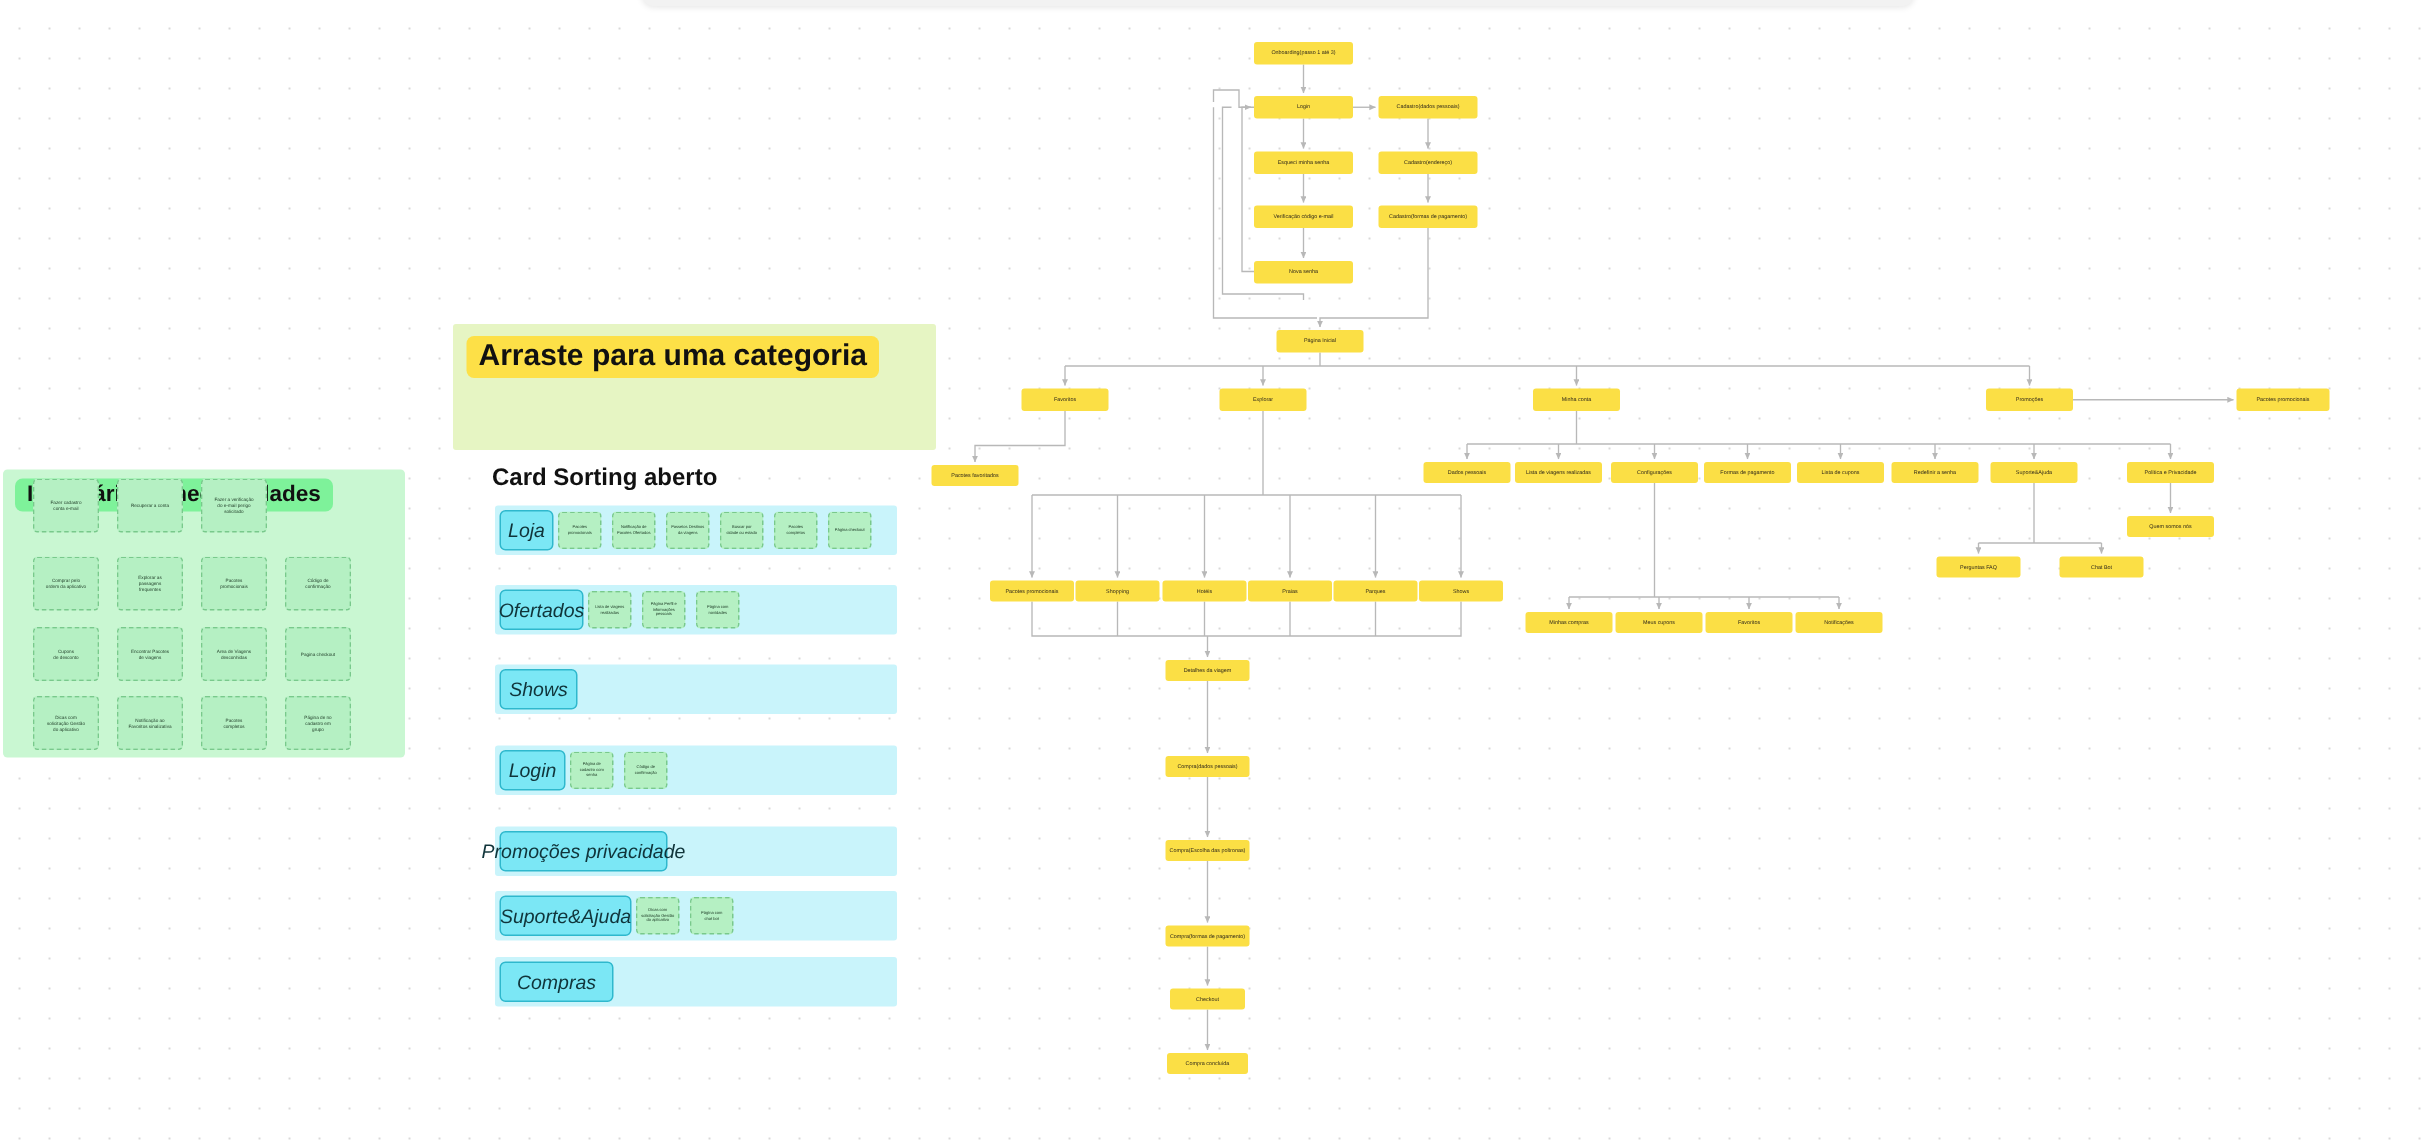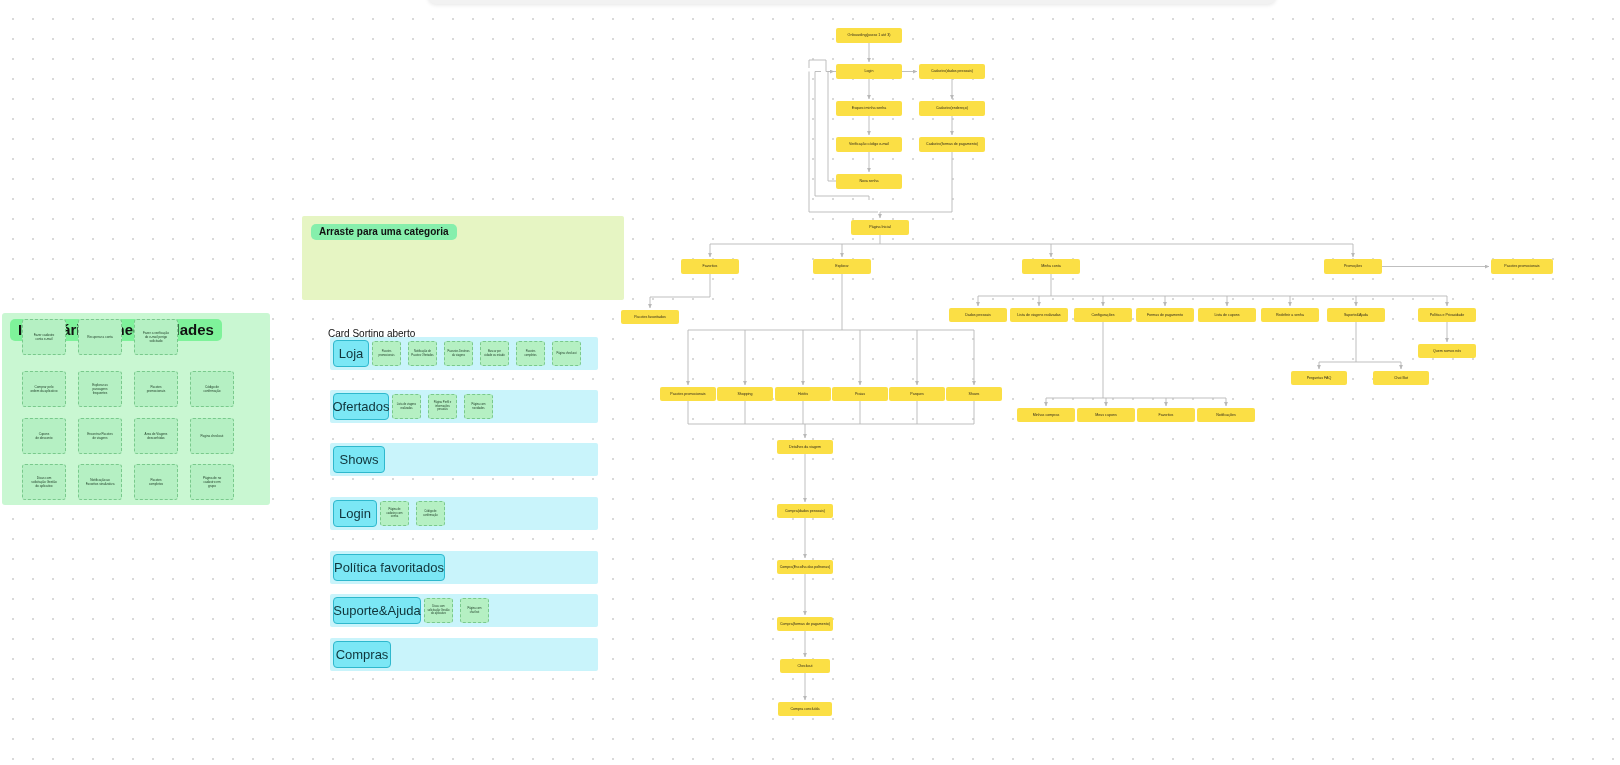--- a/index.html
+++ b/index.html
@@ -67,48 +67,49 @@
   }
 
   
   #drag-board {
     left: 302px; top: 216px; width: 322px; height: 84px;
     background: #e6f5c3;
     border-radius: 2px;
   }
   #drag-title {
     left: 9px; top: 8px;
-    font-size: 10px;
-    background: #86efac;
+    font-size: 20px;
+    background: #fde047;
   }
 
   
   #cardsort-heading {
-    position: absolute; left: 328px; top: 328px;
-    font-size: 10px; font-weight: 400; color: #111111;
+    position: absolute; left: 328px; top: 310px;
+    font-size: 16px; font-weight: 700; color: #111111;
     white-space: nowrap;
   }
 
   
   .cs-row {
     position: absolute;
     left: 330px; width: 268px; height: 33px;
     background: #c9f4fb;
     border-radius: 2px;
   }
   .cs-cat {
     position: absolute; left: 3px; top: 3px;
     height: 27px;
     background: #7be7f5;
     border: 1px solid #2fb8cd;
     border-radius: 4px;
     display: flex; align-items: center; justify-content: center;
     padding: 0 6px;
     font-size: 13px; font-weight: 400; color: #10343a;
     white-space: nowrap;
+    font-style: italic;
   }
   .cs-card {
     position: absolute; top: 4px;
     width: 29px; height: 25px;
     background: #b5f0c3;
     border: 1px dashed #79c98c;
     border-radius: 3px;
     display: flex; align-items: center; justify-content: center;
     text-align: center;
     font-size: 2.7px; line-height: 1.3;
@@ -306,32 +307,32 @@
       </div>
       <div class="cs-row" style="top: 497px;">
         <div class="cs-cat" style="width: 44px;">Login</div>
         <div class="cs-card" style="left: 50px; white-space: pre-line;">Página de
 cadastro com
 senha</div>
         <div class="cs-card" style="left: 86px; white-space: pre-line;">Código de
 confirmação</div>
       </div>
       <div class="cs-row" style="top: 551px;">
-        <div class="cs-cat" style="width: 112px;">Política favoritados</div>
+        <div class="cs-cat" style="width: 112px;">Promoções privacidade</div>
       </div>
       <div class="cs-row" style="top: 594px;">
         <div class="cs-cat" style="width: 88px;">Suporte&amp;Ajuda</div>
         <div class="cs-card" style="left: 94px; white-space: pre-line;">Dicas com
 solicitação Gestão
 do aplicativo</div>
         <div class="cs-card" style="left: 130px; white-space: pre-line;">Página com
 chat bot</div>
       </div>
       <div class="cs-row" style="top: 638px;">
-        <div class="cs-cat" style="width: 58px;">Compras</div>
+        <div class="cs-cat" style="width: 76px;">Compras</div>
       </div>
     </div>
 
   <div id="sitemap-nodes">
       <div class="node" style="left: 836px; top: 28px; width: 66px; height: 15px; background: rgb(251, 223, 69);">Onboarding(passo 1 até 3)</div>
       <div class="node" style="left: 836px; top: 64px; width: 66px; height: 15px; background: rgb(251, 223, 69);">Login</div>
       <div class="node" style="left: 919px; top: 64px; width: 66px; height: 15px; background: rgb(251, 223, 69);">Cadastro(dados pessoais)</div>
       <div class="node" style="left: 836px; top: 101px; width: 66px; height: 15px; background: rgb(251, 223, 69);">Esqueci minha senha</div>
       <div class="node" style="left: 919px; top: 101px; width: 66px; height: 15px; background: rgb(251, 223, 69);">Cadastro(endereço)</div>
       <div class="node" style="left: 836px; top: 137px; width: 66px; height: 15px; background: rgb(251, 223, 69);">Verificação código  e-mail</div>

